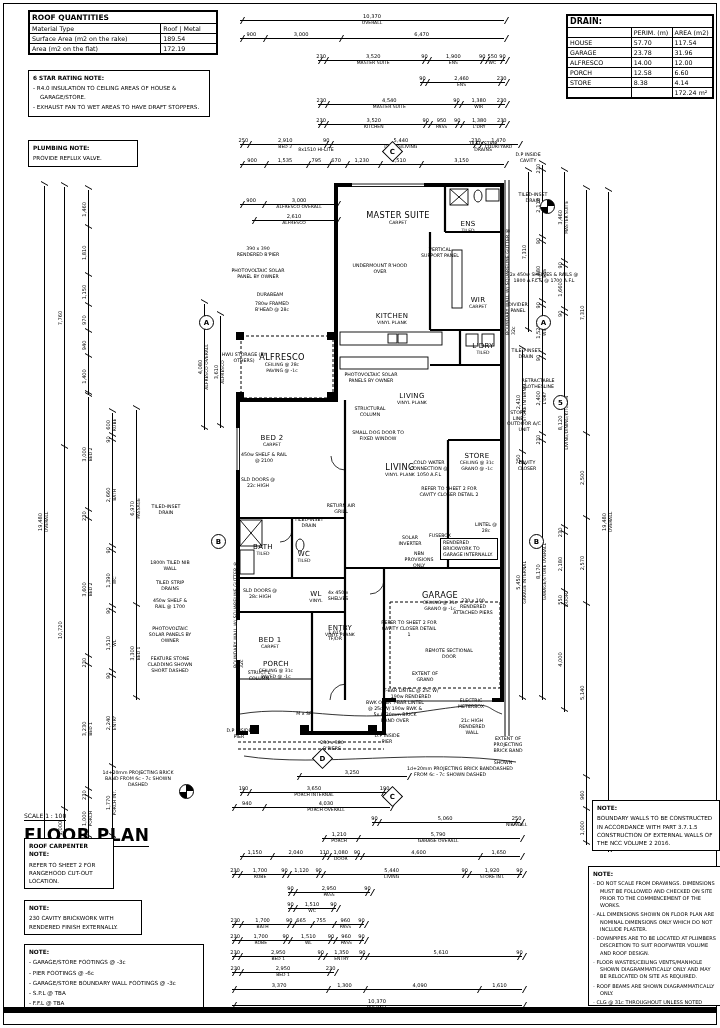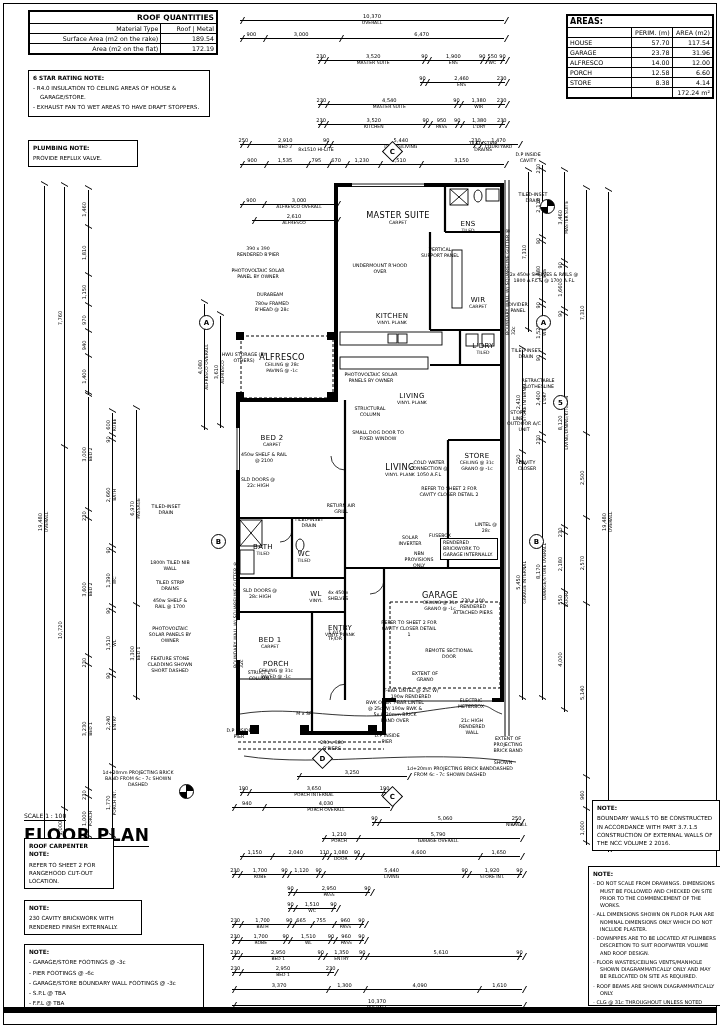--- a/index.html
+++ b/index.html
@@ -3,21 +3,21 @@
 <meta charset="utf-8">
 <style>
   html,body{margin:0;padding:0;background:#e8e8e8}
   .sheet{position:relative;width:720px;height:1028px;background:#fff;overflow:hidden;
          font-family:"DejaVu Sans",sans-serif;color:#000}
   .frame{position:absolute;inset:3px;border:1px solid #000}
   .bottombar{position:absolute;left:4px;right:4px;top:1007px;height:6px;background:#000}
 
   
   .tbl{border-collapse:collapse;background:#fff}
-  .tbl td,.tbl th{border:1px solid #000;font-size:6.3px;padding:1px 2px;text-align:right;font-weight:normal}
+  .tbl td,.tbl th{border:1px solid #000;font-size:6.3px;padding:1px 2px;text-align:left;font-weight:normal}
   .roof-tbl{position:absolute;left:28px;top:10px;width:190px;border:2px solid #000}
   .roof-tbl .ttl{font-weight:bold;font-size:7.5px}
   .areas-tbl{position:absolute;left:566px;top:14px;width:148px;border:2px solid #000}
   .areas-tbl .ttl{font-weight:bold;font-size:8px;text-align:left}
   .areas-tbl td.nm{text-align:left}
 
   
   .notebox{position:absolute;border:1.4px solid #000;background:#fff;padding:3px 4px;font-size:5.6px;line-height:1.45}
   .notebox .nt{font-weight:bold;margin-bottom:2px;font-size:5.8px}
   .notebox ul{margin:0;padding:0;list-style:none}
@@ -95,21 +95,21 @@
   </div>
 
   <div class="notebox" style="left:28px;top:140px;width:100px">
     <div class="nt">PLUMBING NOTE:</div>
     <div>PROVIDE REFLUX VALVE.</div>
   </div>
 
   <table class="tbl areas-tbl">
     <tbody>
         <tr>
-          <td colspan="3" class="ttl">AREAS:</td>
+          <td colspan="3" class="ttl">DRAIN:</td>
         </tr>
     <tr>
       <td style="width:44%"></td>
       <td>PERIM. (m)</td>
       <td>AREA (m2)</td>
     </tr>
     </tbody>
       <tbody>
         <tr>
           <td class="nm">HOUSE</td>

